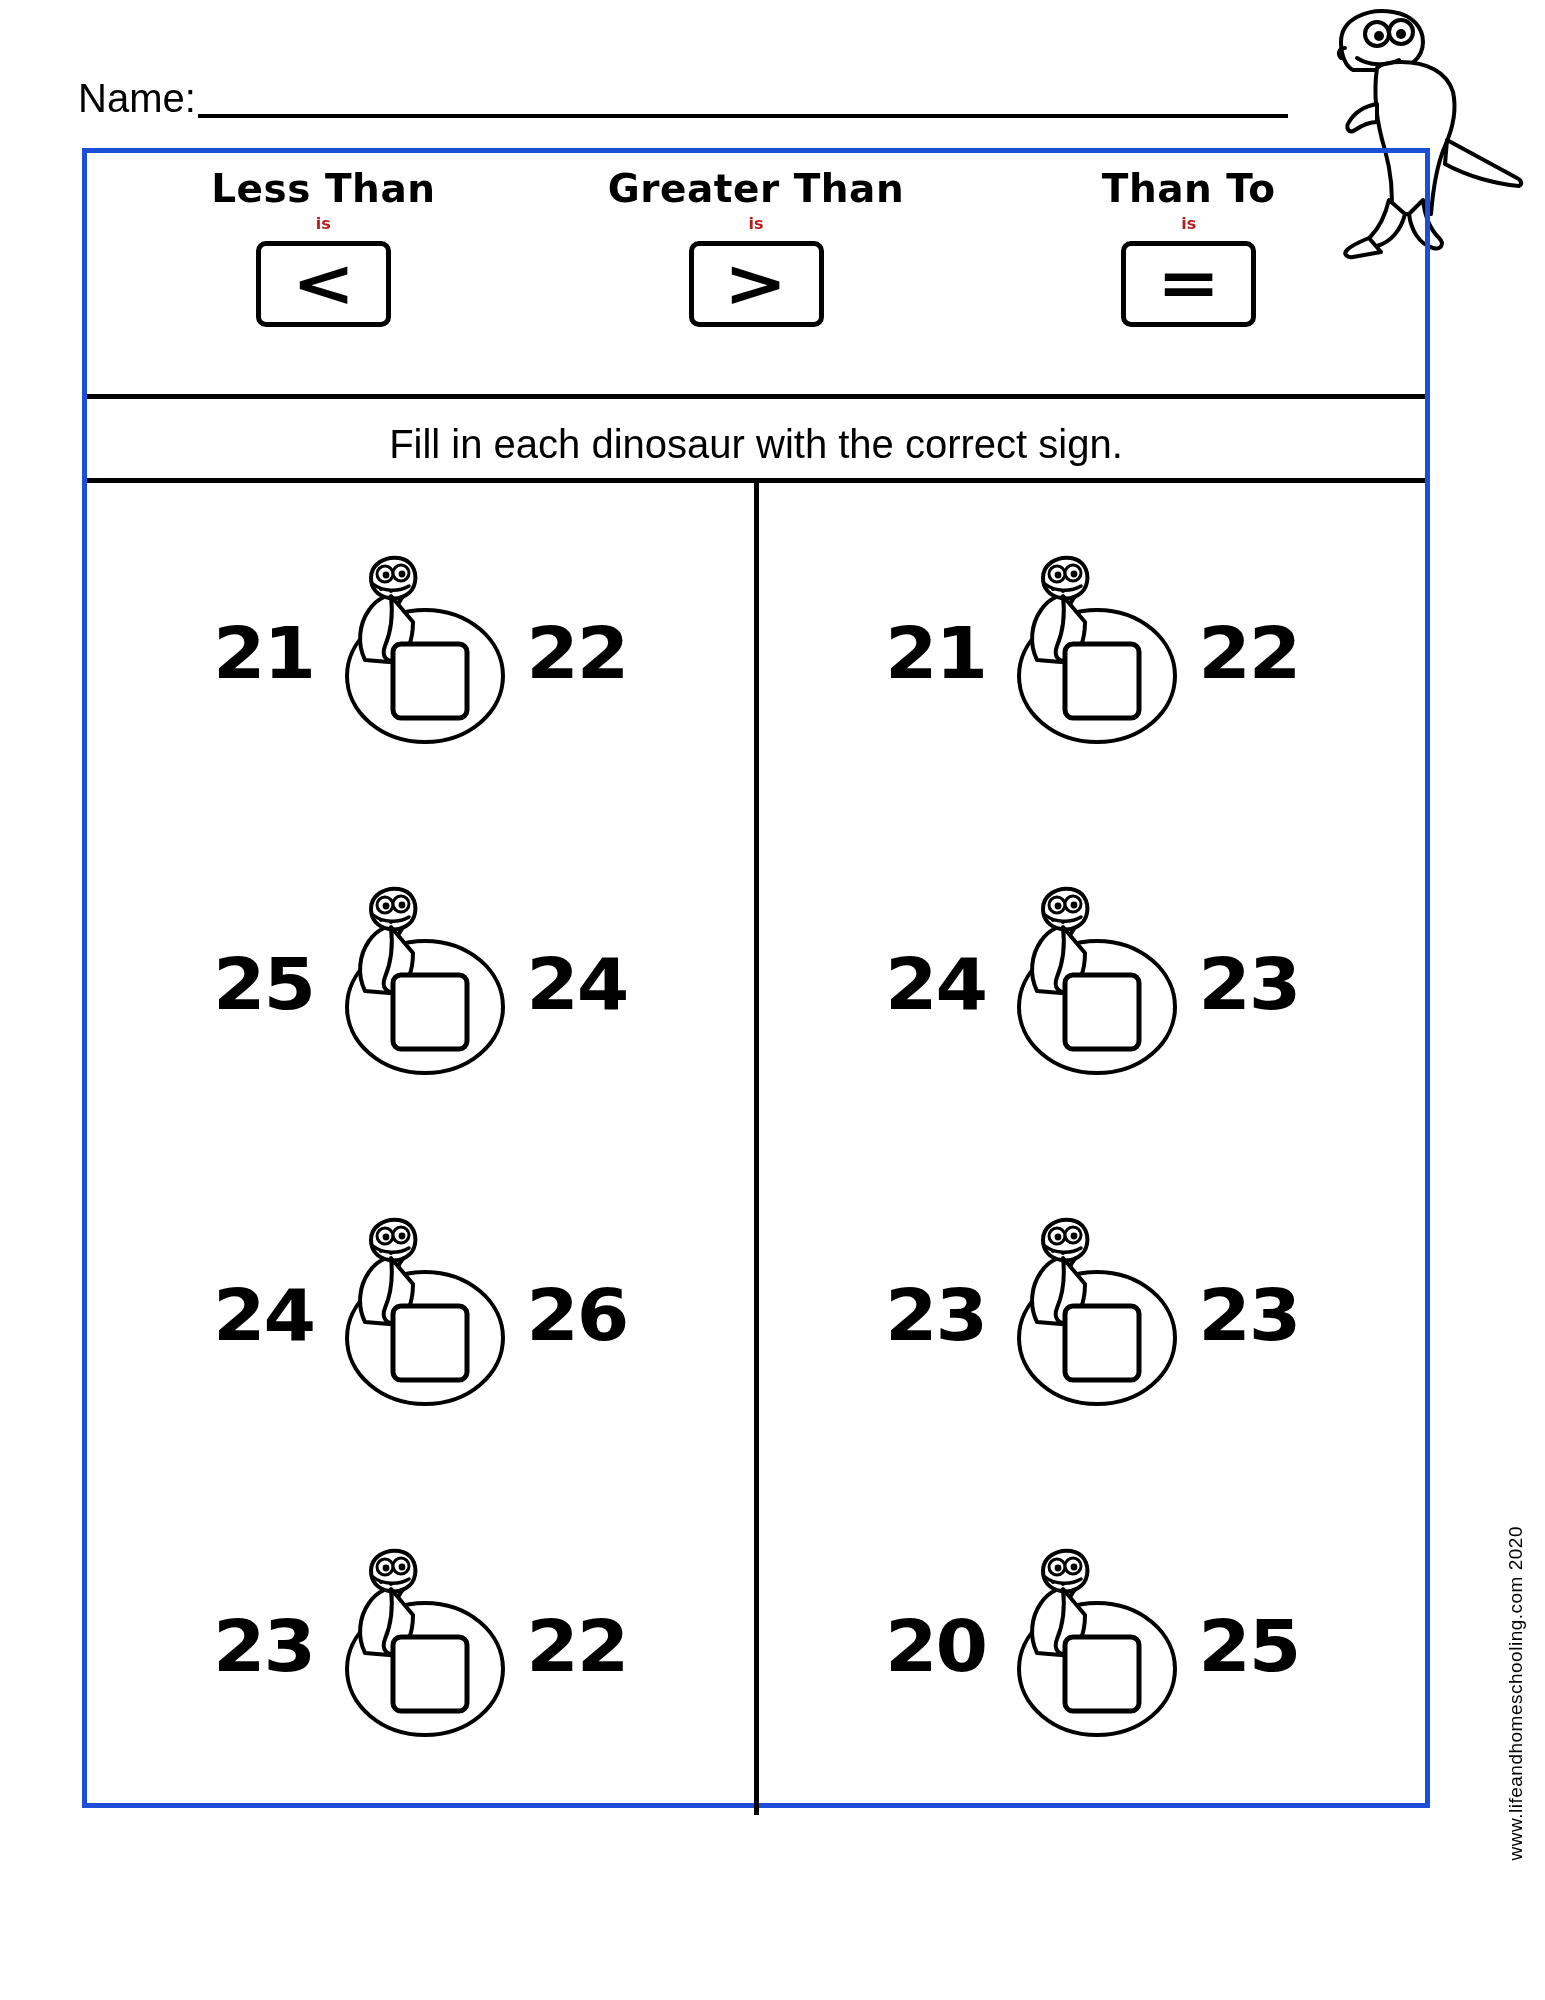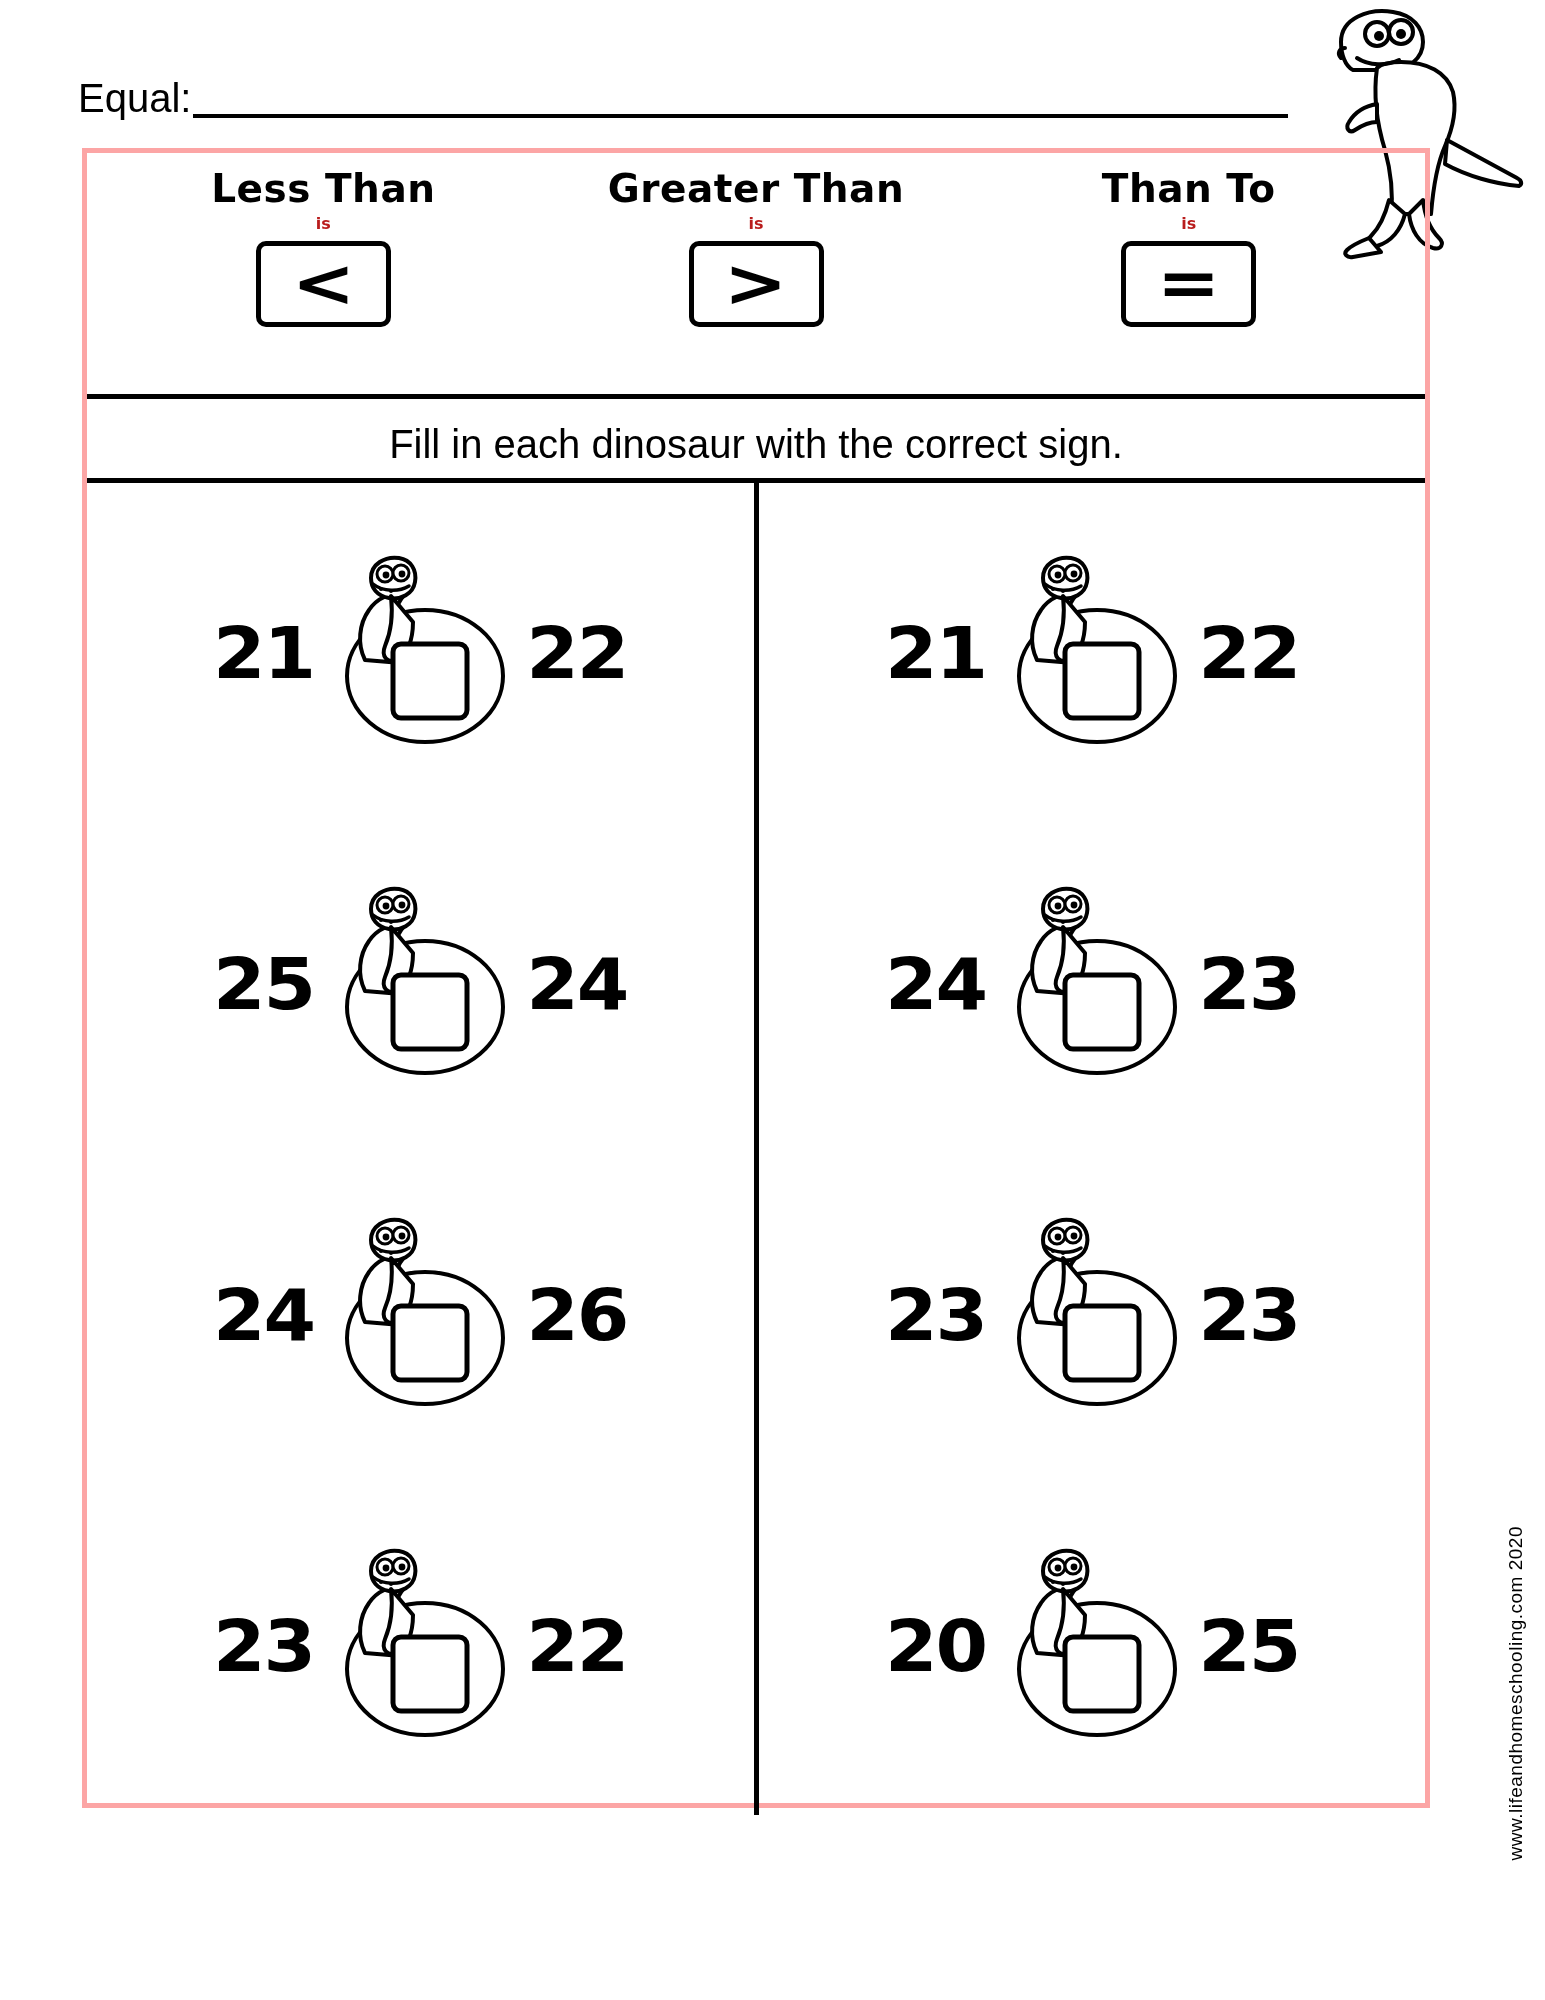--- a/index.html
+++ b/index.html
@@ -38,21 +38,21 @@
     margin-left: 2px;
   }
 
   
   .sheet {
     position: absolute;
     left: 82px;
     top: 148px;
     width: 1348px;
     height: 1660px;
-    border: 5px solid #fca5a5;
+    border: 5px solid #1d4ed8;
     box-sizing: border-box;
   }
 
   
   .legend {
     position: relative;
     height: 246px;
     border-bottom: 5px solid #000;
     box-sizing: border-box;
   }
@@ -184,21 +184,21 @@
     writing-mode: vertical-rl;
     transform: rotate(180deg);
     letter-spacing: 0.5px;
     white-space: nowrap;
   }
 </style>
 </head>
 <body>
 
 <div class="name-row">
-  <span class="name-label">Equal:</span>
+  <span class="name-label">Name:</span>
   <span class="name-blank"></span>
 </div>
 
 <div class="corner-dino">
   <svg viewBox="0 0 250 270" width="250" height="270" xmlns="http://www.w3.org/2000/svg">
     <g fill="#ffffff" stroke="#000000" stroke-width="4" stroke-linejoin="round" stroke-linecap="round">
 
       <path d="M60 42 C60 18 88 8 112 12 C132 15 142 28 142 42 C142 58 128 70 108 70 L72 70 C64 66 60 54 60 42 Z"></path>
 
       <path d="M96 68 C92 96 96 124 104 150 C110 172 112 196 110 214 L150 214 C152 190 156 164 164 146 C172 128 176 110 172 92 C166 72 146 62 120 62 C110 62 100 64 96 68 Z"></path>

